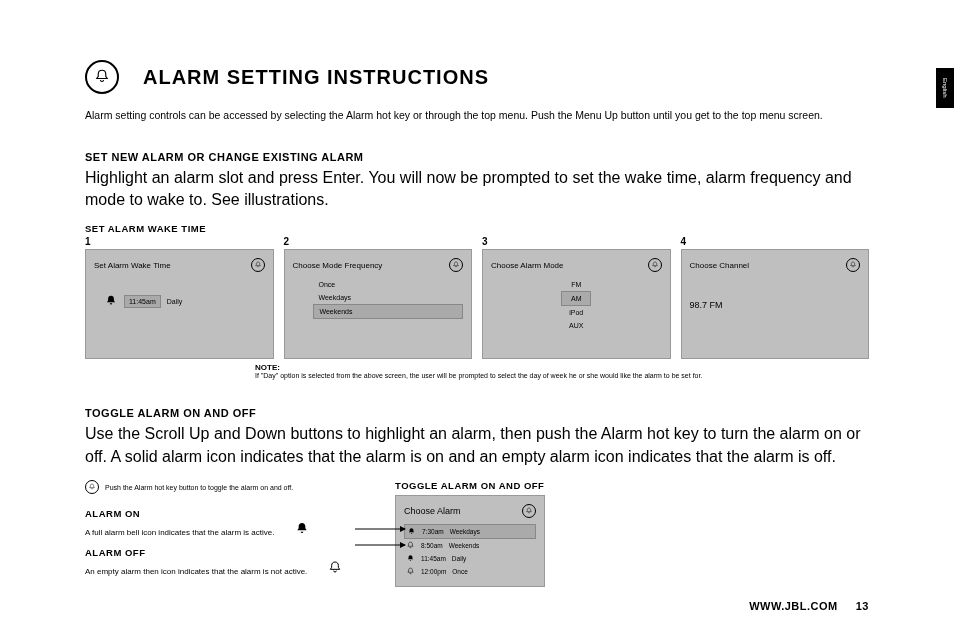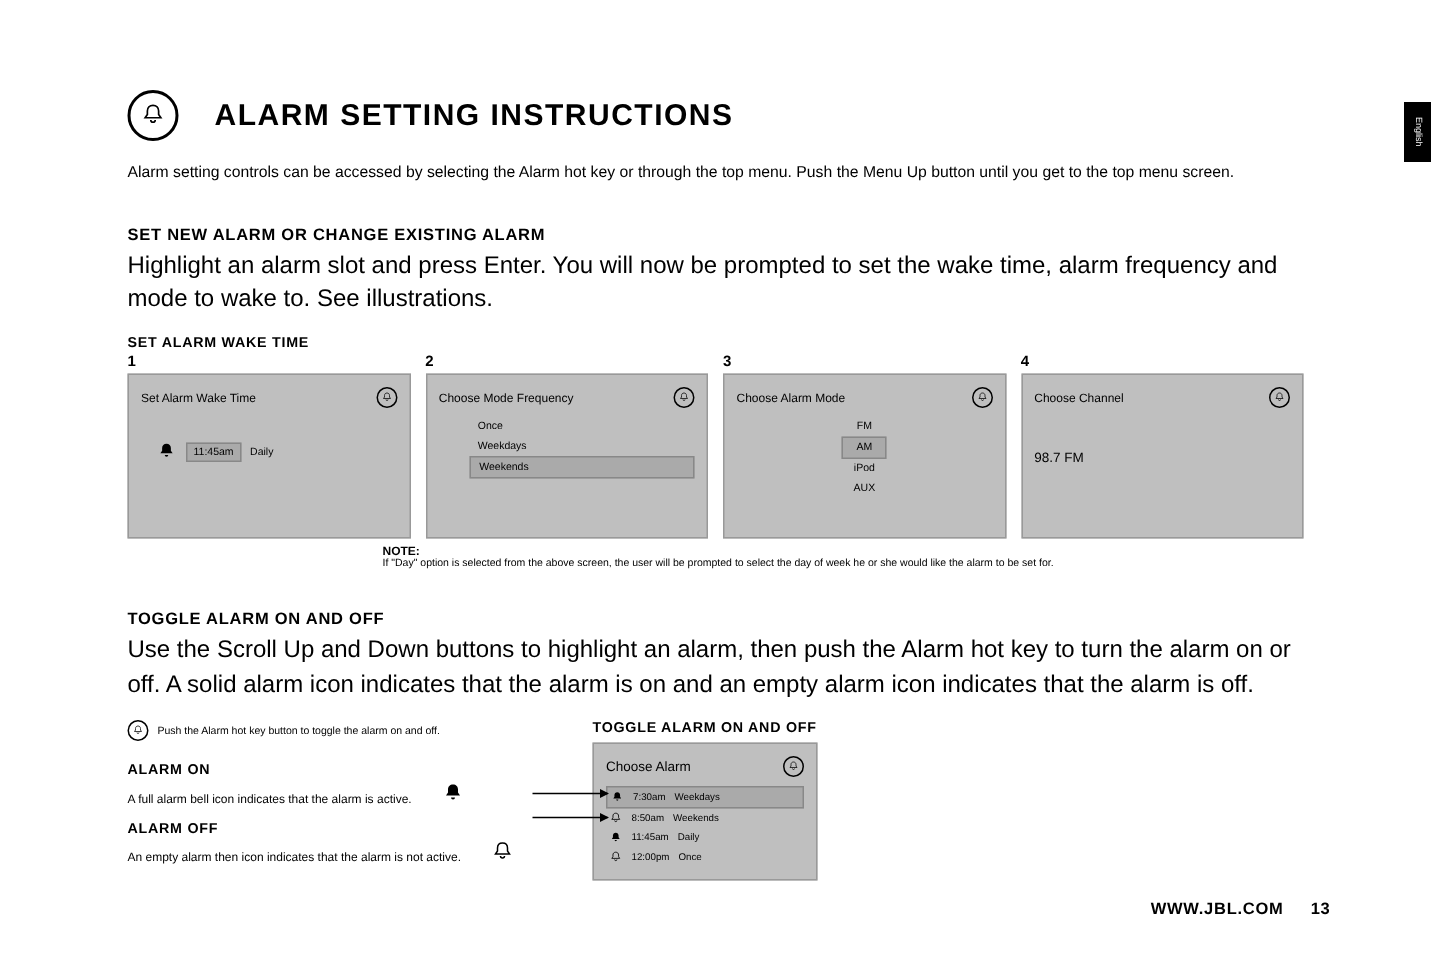--- a/index.html
+++ b/index.html
@@ -209,21 +209,21 @@
     border:0.5px solid #888;
   }
   .arrow-svg{
     position:absolute;
     pointer-events:none;
     overflow: visible;
   }
   .footer{
     position:absolute;
     bottom: 30px;
-    right: 67px;
+    right: 85px;
     font-size:11px;
     font-weight:900;
     letter-spacing:0.5px;
     display:flex;
     gap:18px;
   }
   .bell-solid-lg { width:16px; height:16px; }
   .bell-outline-lg { width:16px; height:16px; }
 </style>
 </head>

